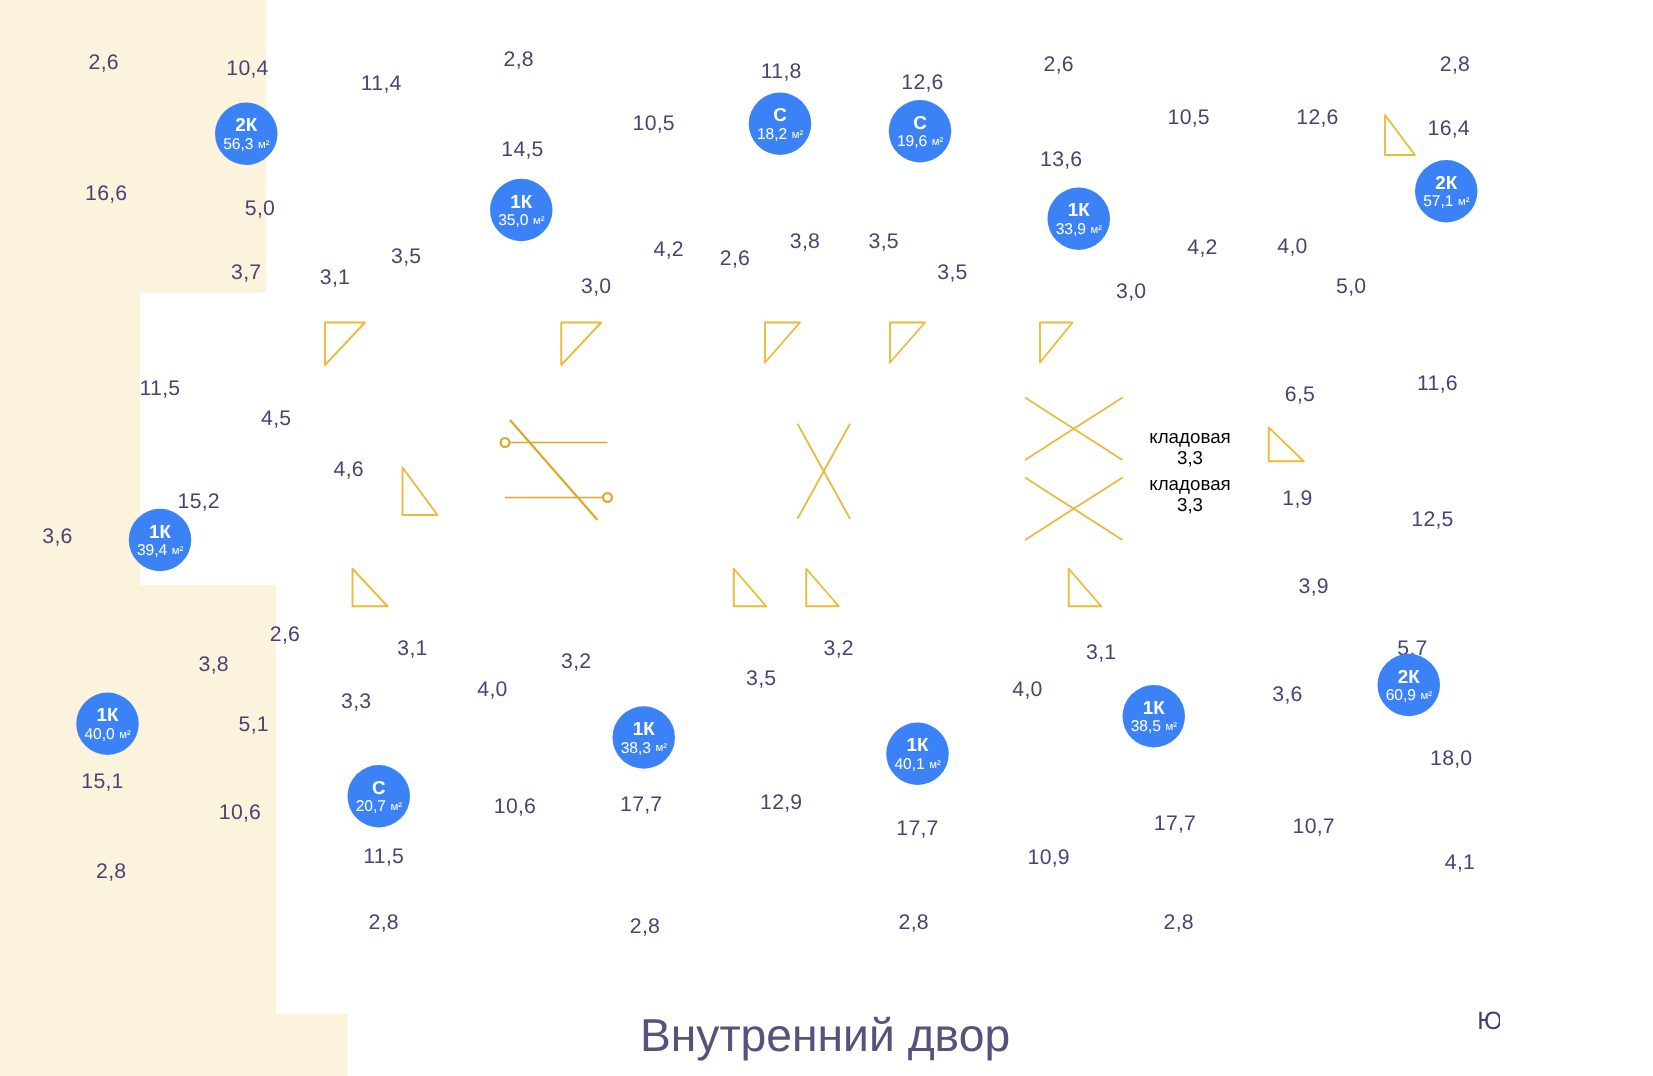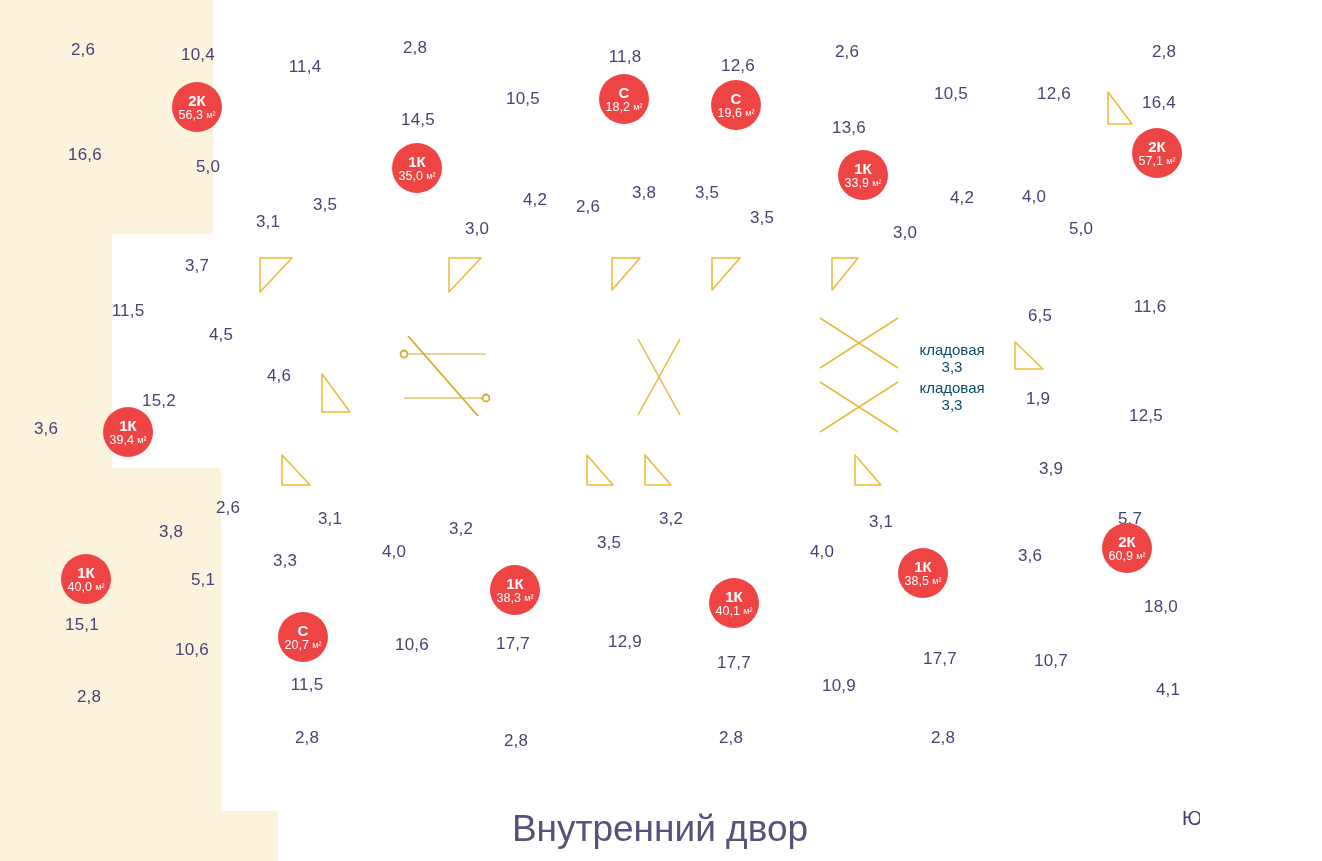--- a/index.html
+++ b/index.html
@@ -2,23 +2,23 @@
 <html><head>
 <meta charset="utf-8">
 <style>
   html,body{margin:0;padding:0;background:#fff;}
   #plan{position:relative;width:1200px;height:861px;background:#ffffff;overflow:hidden;
         font-family:"Liberation Sans","DejaVu Sans",sans-serif;}
   #plan > div{position:absolute;}
   .tint{background:#FBF3DC;}
   .lbl {position:absolute;transform:translate(-50%,-50%);color:#4B4274;font-size:17px;
         white-space:nowrap;letter-spacing:0.2px;}
-  .storage{position:absolute;transform:translate(-50%,-50%);color:#0c4a6e;font-size:15px;
+  .storage{position:absolute;transform:translate(-50%,-50%);color:#000000;font-size:15px;
         line-height:17px;text-align:center;white-space:nowrap;}
-  .badge{position:absolute;width:50px;height:50px;border-radius:50%;background:#ef4444;
+  .badge{position:absolute;width:50px;height:50px;border-radius:50%;background:#3b82f6;
         transform:translate(-50%,-50%);color:#fff;display:flex;flex-direction:column;
         align-items:center;justify-content:center;z-index:30;cursor:pointer;}
   .badge .bt{font-weight:bold;font-size:15px;line-height:15px;}
   .badge .ba{font-size:12.5px;line-height:14px;}
   .badge .bu{font-size:9px;vertical-align:top;}
   #courtyard{position:absolute;left:660px;top:829px;transform:translate(-50%,-50%);
         color:#57527C;font-size:37px;font-weight:400;white-space:nowrap;}
   #river{position:absolute;left:1280px;top:466px;transform:translate(-50%,-50%) rotate(90deg);
         color:#453C6F;font-size:29px;white-space:nowrap;}
   .cletter{position:absolute;transform:translate(-50%,-50%);color:#453C6F;font-size:20px;}
@@ -85,21 +85,21 @@
 
   <div id="labels">
       <span class="lbl" style="left: 83px; top: 50px;">2,6</span>
       <span class="lbl" style="left: 198px; top: 55px;">10,4</span>
       <span class="lbl" style="left: 305px; top: 67px;">11,4</span>
       <span class="lbl" style="left: 415px; top: 48px;">2,8</span>
       <span class="lbl" style="left: 85px; top: 155px;">16,6</span>
       <span class="lbl" style="left: 418px; top: 120px;">14,5</span>
       <span class="lbl" style="left: 208px; top: 167px;">5,0</span>
       <span class="lbl" style="left: 325px; top: 205px;">3,5</span>
-      <span class="lbl" style="left: 197px; top: 218px; margin-top: 48px;">3,7</span>
+      <span class="lbl" style="left: 197px; top: 218px;">3,7</span>
       <span class="lbl" style="left: 268px; top: 222px;">3,1</span>
       <span class="lbl" style="left: 523px; top: 99px;">10,5</span>
       <span class="lbl" style="left: 625px; top: 57px;">11,8</span>
       <span class="lbl" style="left: 738px; top: 66px;">12,6</span>
       <span class="lbl" style="left: 847px; top: 52px;">2,6</span>
       <span class="lbl" style="left: 849px; top: 128px;">13,6</span>
       <span class="lbl" style="left: 535px; top: 200px;">4,2</span>
       <span class="lbl" style="left: 477px; top: 229px;">3,0</span>
       <span class="lbl" style="left: 588px; top: 207px;">2,6</span>
       <span class="lbl" style="left: 644px; top: 193px;">3,8</span>

